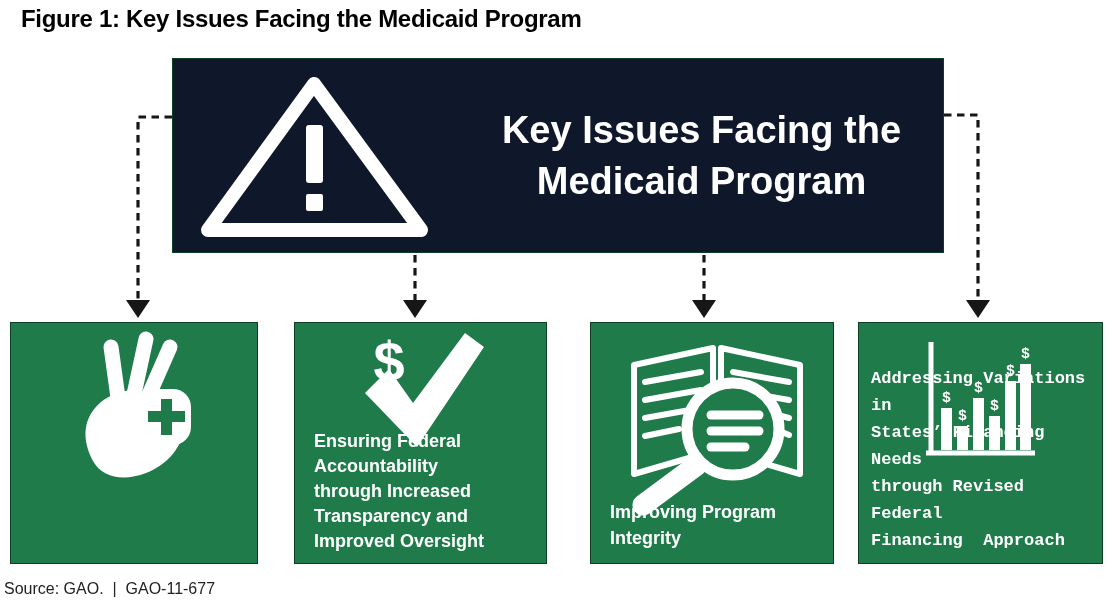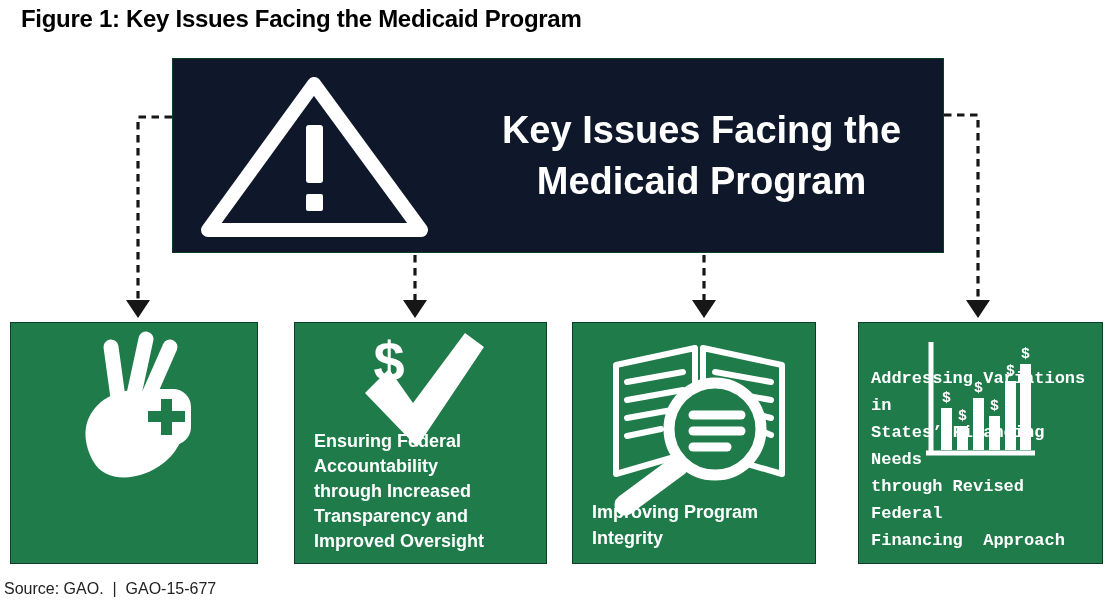--- a/index.html
+++ b/index.html
@@ -22,21 +22,21 @@
     color:#ffffff;font-size:38px;font-weight:bold;line-height:1.32;
     white-space:pre-line;
   }
   .arrow-layer{position:absolute;left:0;top:0;pointer-events:none;}
   .issue-box{
     position:absolute;top:322px;height:242px;background:#1f7b4a;
     border:1px solid #0d3d24;box-sizing:border-box;
   }
   .box-access{left:10px;width:248px;}
   .box-fiscal{left:294px;width:253px;}
-  .box-integrity{left:572px;width:244px;}
+  .box-integrity{left:590px;width:244px;}
   .box-financing{left:858px;width:245px;}
   .box-icon{position:absolute;}
   .box-text{
     position:absolute;left:19px;right:4px;bottom:12px;
     color:#ffffff;font-weight:bold;font-size:18px;line-height:26px;
     white-space:pre-wrap;
   }
   .box-fiscal .box-text{bottom:9px;line-height:25px;}
   .box-financing .box-text{left:12px;right:2px;bottom:9px;font-size:17px;line-height:27px;font-family:Liberation Mono, monospace;}
   .source-line{
@@ -150,13 +150,13 @@
       <text x="87.5" y="42">$</text>
       <text x="102.5" y="25">$</text>
     </g>
   </svg>
   <div class="box-text">Addressing Variations in
 States’ Financing Needs
 through Revised Federal
 Financing  Approach</div>
 </div>
 
-<div class="source-line">Source: GAO.  |  GAO-15-677</div>
+<div class="source-line">Source: GAO.  |  GAO-11-677</div>
 
 </body></html>

